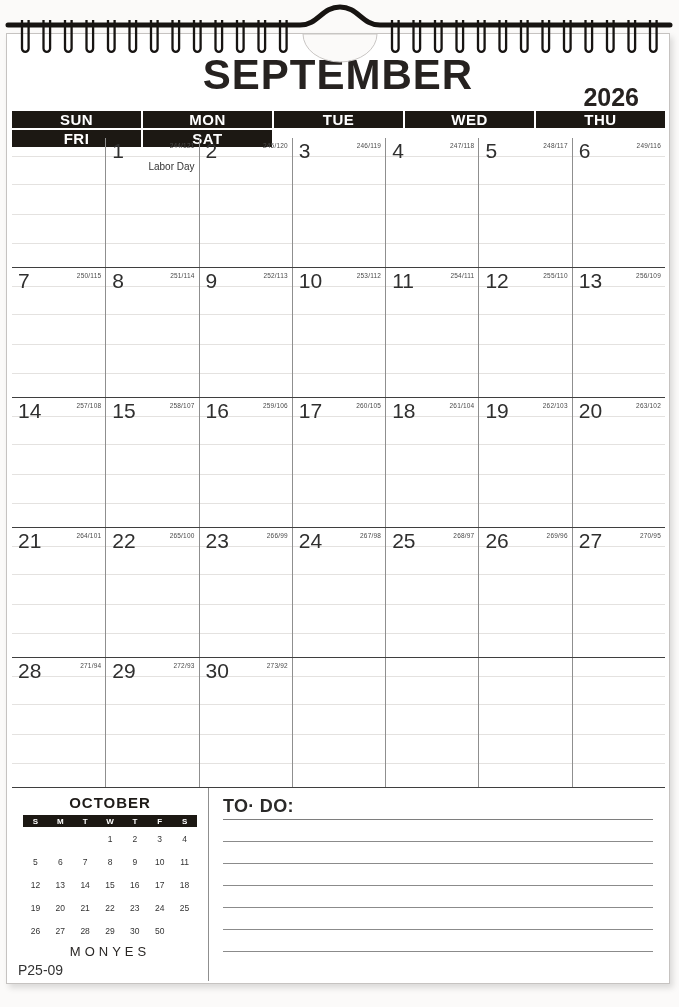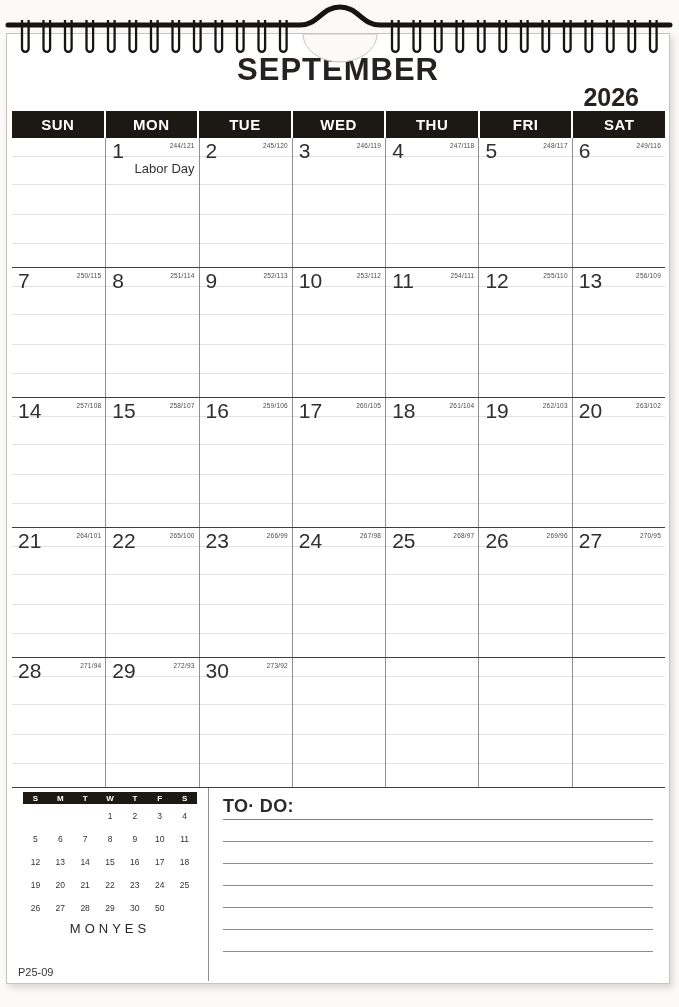--- a/index.html
+++ b/index.html
@@ -12,59 +12,59 @@
   .paper{
     position:absolute;left:6px;top:33px;width:664px;height:951px;
     background:#fff;border:1px solid #c6c3c1;
     box-shadow:3px 4px 6px rgba(0,0,0,.13);
     box-sizing:border-box;
   }
   .binding{position:absolute;left:0;top:0;width:679px;height:72px;z-index:6;pointer-events:none;}
 
   .title-row{position:absolute;left:0;right:0;top:20px;text-align:center;}
   .month-title{
-    font-size:31px;font-weight:bold;letter-spacing:1px;line-height:1;
+    font-size:42px;font-weight:bold;letter-spacing:1px;line-height:1;
     color:#262220;
   }
   .year{position:absolute;top:49px;right:30px;font-size:25px;font-weight:bold;color:#262220;}
 
   .dow-header{
     position:absolute;left:5px;right:4px;top:77px;height:27px;
-    display:grid;grid-template-columns:repeat(7,1fr);gap:2px;
+    display:grid;grid-template-columns:repeat(5,1fr);gap:2px;
   }
   .dow-cell{
     background:#1c1813;color:#fff;font-size:15px;font-weight:bold;
     display:flex;align-items:center;justify-content:center;letter-spacing:.5px;
   }
 
   .grid{position:absolute;left:5px;right:4px;top:104px;height:650px;}
   .week-row{position:relative;height:129px;border-bottom:1px solid #3f3f3f;}
   .rule{position:absolute;left:0;right:0;height:1px;background:#e4e2e0;}
   .cells{position:absolute;inset:0;display:grid;grid-template-columns:repeat(7,1fr);}
   .day-cell{position:relative;}
   .day-cell + .day-cell{border-left:1px solid #8f8f8f;}
   .date-num{position:absolute;top:1px;left:6px;font-size:21px;font-weight:400;color:#2f2f2f;line-height:1.1;}
   .doy{position:absolute;top:4px;right:4px;font-size:6.5px;color:#4a4a4a;letter-spacing:.2px;}
-  .cell-note{position:absolute;top:23px;right:4px;font-size:13px;color:#333;}
+  .cell-note{position:absolute;top:23px;right:4px;font-size:10px;color:#333;}
 
   .bottom{position:absolute;left:5px;right:4px;top:754px;bottom:2px;display:flex;}
   .bottom-left{width:197px;border-right:1px solid #8f8f8f;position:relative;box-sizing:border-box;}
   .mini-title{text-align:center;margin-top:6px;font-size:15px;font-weight:bold;letter-spacing:1px;color:#1e1b18;}
   .mini-head{
     margin:4px 11px 0;background:#1c1813;height:12px;
     display:grid;grid-template-columns:repeat(7,1fr);align-items:center;
   }
   .mini-head span{color:#fff;font-size:8px;font-weight:bold;text-align:center;}
   .mini-grid{
     margin:0 11px;display:grid;grid-template-columns:repeat(7,1fr);
     grid-auto-rows:23px;align-items:center;
   }
   .mini-grid span{font-size:8.5px;text-align:center;color:#333;}
   .brand{ text-align:center;margin-top:2px;font-size:13px;letter-spacing:4px;color:#2a2725;}
-  .product-code{position:absolute;left:6px;bottom:3px;font-size:11px;color:#333;}
+  .product-code{position:absolute;left:6px;bottom:3px;font-size:14px;color:#333;}
 
   .bottom-right{flex:1;padding:8px 12px 0 14px;box-sizing:border-box;}
   .section-label{
     font-size:18px;font-weight:bold;color:#2b2a29;letter-spacing:.3px;
     padding-bottom:2px;border-bottom:1px solid #7e7e7e;
   }
   .wline{height:0;border-bottom:1px solid #8b8b8b;margin-top:21px;}
   .notes-label{margin-top:14px;}
 </style>
 </head>
@@ -251,20 +251,21 @@
           <div class="day-cell"></div>
           <div class="day-cell"></div>
           <div class="day-cell"></div>
           <div class="day-cell"></div>
         </div>
       </div>
     </div>
 
   <div class="bottom">
     <div class="bottom-left">
+      <div class="mini-title">OCTOBER</div>
       <div class="mini-head">
           <span>S</span>
           <span>M</span>
           <span>T</span>
           <span>W</span>
           <span>T</span>
           <span>F</span>
           <span>S</span>
         </div>
       <div class="mini-grid">

